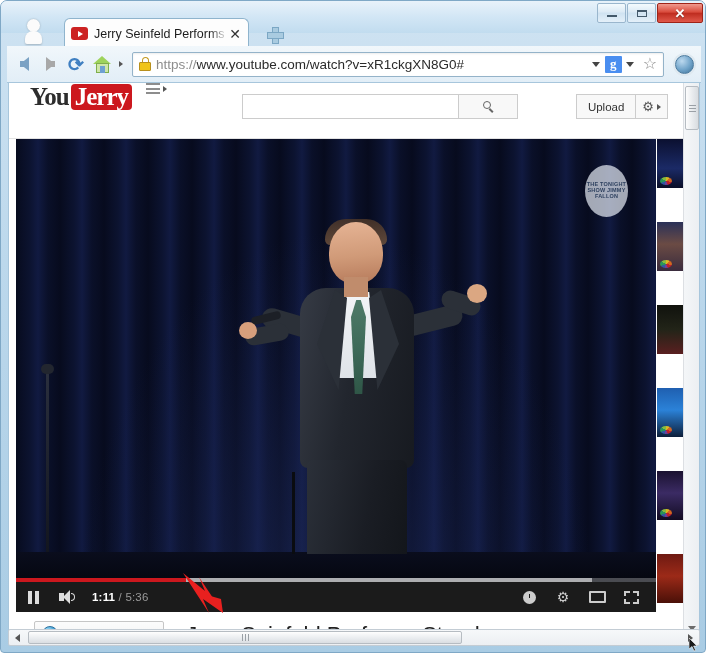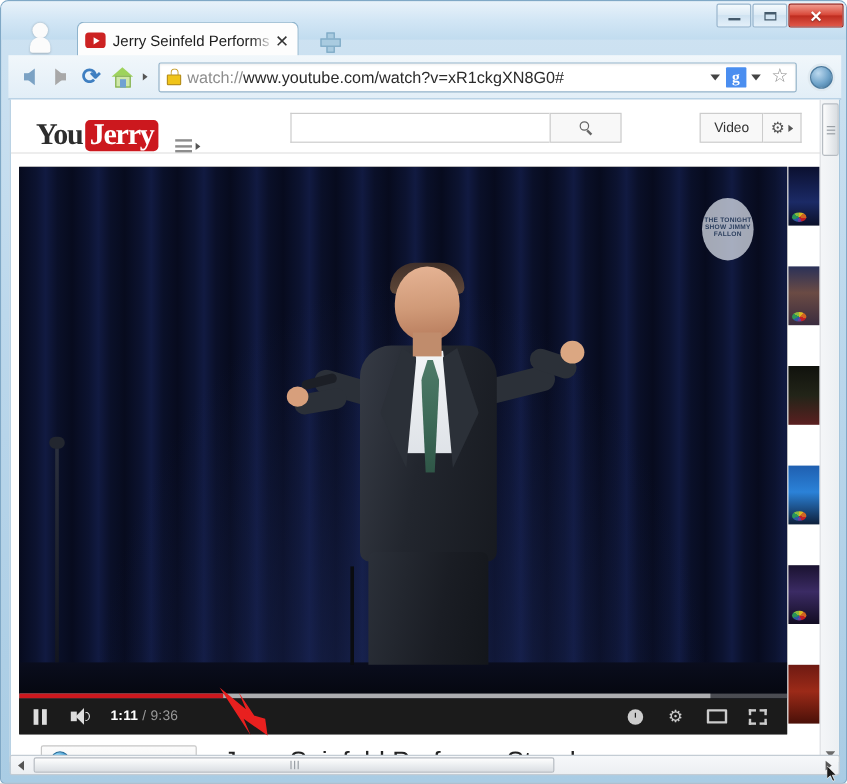--- a/index.html
+++ b/index.html
@@ -158,23 +158,23 @@
   #viewport {
     position: absolute; left: 7px; top: 82px;
     width: 692px; height: 553px;
     background: #fff;
     border: 1px solid #a7c6dc; border-top: none;
     overflow: hidden;
   }
 
   
   #yt-header {
-    position:absolute; left:0; top:0; width: 676px; height: 45px;
+    position:absolute; left:0; top:0; width: 676px; height: 56px;
     background:#fff; border-bottom:1px solid #e2e2e2;
-    display:flex; align-items:flex-end;
+    display:flex; align-items:flex-start;
   }
   #yt-logo { margin-left: 21px; display:flex; align-items:center; }
   #yt-logo .you { font-family:"Liberation Serif", serif; font-weight:bold; font-size:25px; color:#2d2d2d; letter-spacing:-1px;}
   #yt-logo .tube {
     background:#cc181e; color:#fff; font-family:"Liberation Serif", serif;
     font-weight:bold; font-size:25px; letter-spacing:-1px;
     padding: 0 4px; border-radius:4px; margin-left:2px; line-height: 1.05;
   }
   #yt-guide { margin-left: 14px; display:flex; align-items:center; gap:3px; }
   #yt-guide .bars { display:flex; flex-direction:column; gap:2.5px; }
@@ -460,21 +460,21 @@
     <div class="navicon" style="width:12px">
       <span class="caret-sm"></span>
     </div>
 
     <div id="urlbox">
       <span class="lockicon">
         <span class="shackle"></span>
           <span class="bodyl"></span>
       </span>
       <span id="urltext">
-        <span class="scheme">watch://</span><span>www.youtube.com/watch?v=xR1ckgXN8G0#</span>
+        <span class="scheme">https://</span><span>www.youtube.com/watch?v=xR1ckgXN8G0#</span>
       </span>
       <span class="dropcaret"></span>
       <span class="gbadge">g</span>
       <span class="dropcaret" style="margin:0 4px"></span>
       <span class="staricon">☆</span>
     </div>
 
     <div id="globebtn">
       <span class="gball"></span>
     </div>
@@ -500,21 +500,21 @@
         <input type="text" value="" placeholder="" style="">
         <div class="sbtn">
           <span class="magnifier">
             <span class="ring"></span>
               <span class="hdl"></span>
           </span>
         </div>
       </div>
 
       <div id="yt-right">
-        <div id="yt-upload">Video</div>
+        <div id="yt-upload">Upload</div>
         <div id="yt-gear">
           <span class="gearglyph">⚙</span>
           <span class="caret-sm"></span>
         </div>
       </div>
     </div>
 
     <div id="player">
       <div id="stage">
         <div id="floor"></div>
@@ -555,21 +555,21 @@
             </span>
         </div>
         <div class="ctl">
           <span class="volicon">
             <span class="spk"></span>
               <span class="cone"></span>
               <span class="w1"></span>
           </span>
         </div>
         <div id="timedisp">
-          <span class="cur">1:11</span><span class="tot"> / </span><span class="tot">9:36</span>
+          <span class="cur">1:11</span><span class="tot"> / </span><span class="tot">5:36</span>
         </div>
 
         <div id="ctl-right">
           <div class="ctl">
             <span class="clockicon"></span>
           </div>
           <div class="ctl">
             <span class="gear2">⚙</span>
           </div>
           <div class="ctl">

